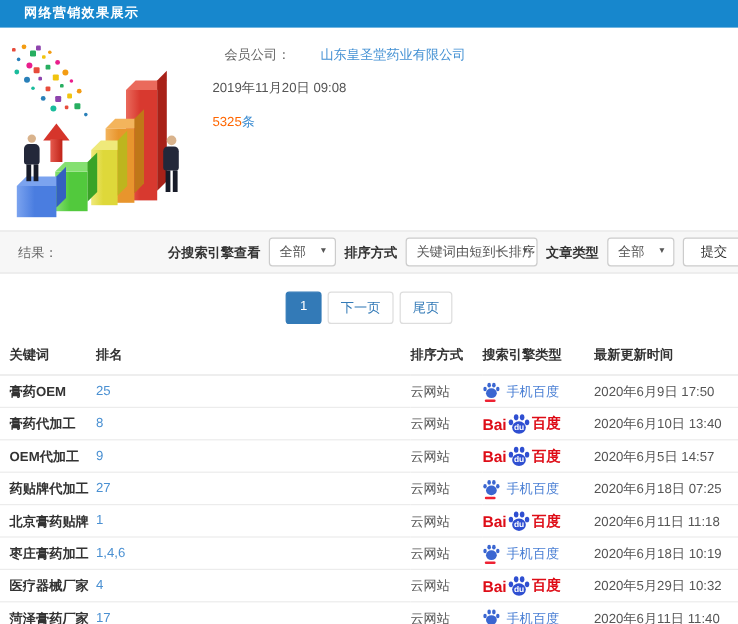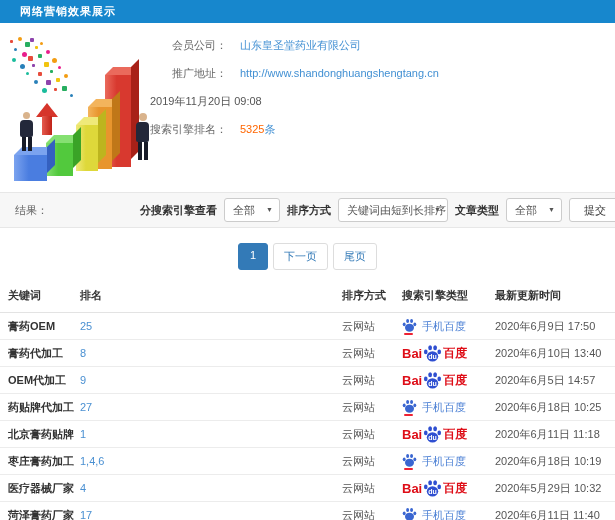--- a/index.html
+++ b/index.html
@@ -23,24 +23,24 @@
   .arrow-up { position:absolute; left:36px; top:71px; width:22px; height:32px; }
   .arrow-up .tri { position:absolute; top:0; left:0; width:0; height:0; border-left:11px solid transparent; border-right:11px solid transparent; border-bottom:14px solid #d6352b; }
   .arrow-up .stem { position:absolute; top:13px; left:6px; width:10px; height:19px; background:linear-gradient(90deg,#e55a4e,#c02318); }
   .person { position:absolute; }
   .p-head { width:7px; height:7px; border-radius:50%; background:#d9b38c; margin:0 auto; }
   .p-body { width:13px; border-radius:4px 4px 2px 2px; background:#23283a; margin:1px auto 0; }
   .p-legs { display:flex; gap:2px; justify-content:center; }
   .p-leg  { width:4px; background:#171b28; }
 
   
-  .info { position:absolute; left:137px; top:38px; width:455px; }
+  .info { position:absolute; left:152px; top:38px; width:455px; }
   .info-row { display:flex; align-items:center; margin-bottom:14px; height:14px; }
   .info-label { width:90px; text-align:right; color:#666; }
-  .info-value { margin-left:13px; color:#555; }
+  .info-value { margin-left:25px; color:#555; }
   a.blue-link { color:#4290d3; text-decoration:none; }
   .rank-count { color:#ff6600; }
   .rank-unit  { color:#4290d3; }
 
   
   .filter-bar { position:absolute; top:192px; left:0; width:615px; height:36px;
     background:#f7f7f7; border-top:1px solid #e7e7e7; border-bottom:1px solid #e7e7e7;
     display:flex; align-items:center; }
   .result-label { margin-left:15px; color:#666; }
   .filter-group { margin-left:auto; display:flex; align-items:center; gap:7px; padding-right:0; }
@@ -159,28 +159,23 @@
       </div>
     </div>
   </div>
 
 <div class="info">
   <div class="info-row">
     <span class="info-label">会员公司：</span>
     <a class="blue-link info-value" href="#">山东皇圣堂药业有限公司</a>
   </div>
   <div class="info-row">
-    <span class="info-label">推广地址：</span>
-    <a class="blue-link info-value" href="#">http://www.shandonghuangshengtang.cn</a>
+    <span class="info-value">2019年11月20日 09:08</span>
   </div>
   <div class="info-row">
-    <span class="info-value">2019年11月20日 09:08</span>
-  </div>
-  <div class="info-row">
-    <span class="info-label">搜索引擎排名：</span>
     <span class="info-value"><span class="rank-count">5325</span><span class="rank-unit">条</span></span>
   </div>
 </div>
 
 <div class="filter-bar">
   <span class="result-label">结果：</span>
   <div class="filter-group">
     <span class="f-label">分搜索引擎查看</span>
     <div class="select-box" style="width:56px">
       <span>全部</span>
@@ -289,21 +284,21 @@
             <span class="paw-wrap"><svg width="15" height="15" viewBox="0 0 24 24">
                 <ellipse cx="12" cy="15.5" rx="7.2" ry="6.5" fill="#3a66d1"></ellipse>
                 <ellipse cx="3.5" cy="10" rx="2.3" ry="3" fill="#3a66d1"></ellipse>
                 <ellipse cx="9" cy="4.8" rx="2.4" ry="3.2" fill="#3a66d1"></ellipse>
                 <ellipse cx="15.3" cy="4.8" rx="2.4" ry="3.2" fill="#3a66d1"></ellipse>
                 <ellipse cx="20.5" cy="10" rx="2.3" ry="3" fill="#3a66d1"></ellipse>
               </svg><span class="paw-underline"></span></span>
             <span class="m-label">手机百度</span>
           </span>
         </td>
-        <td class="time">2020年6月18日 10:25</td>
+        <td class="time">2020年6月18日 07:25</td>
       </tr>
       <tr>
         <td class="kw pad-l">北京膏药贴牌</td>
         <td><a href="#" class="rank-link">1</a></td>
         <td class="rt">云网站</td>
         <td>
           <span class="engine">
             <b class="bai">Bai</b>
             <span class="pawdu"><svg width="19" height="19" viewBox="0 0 24 24">
                 <ellipse cx="12" cy="15.5" rx="7.2" ry="6.5" fill="#2f4fd1"></ellipse>

